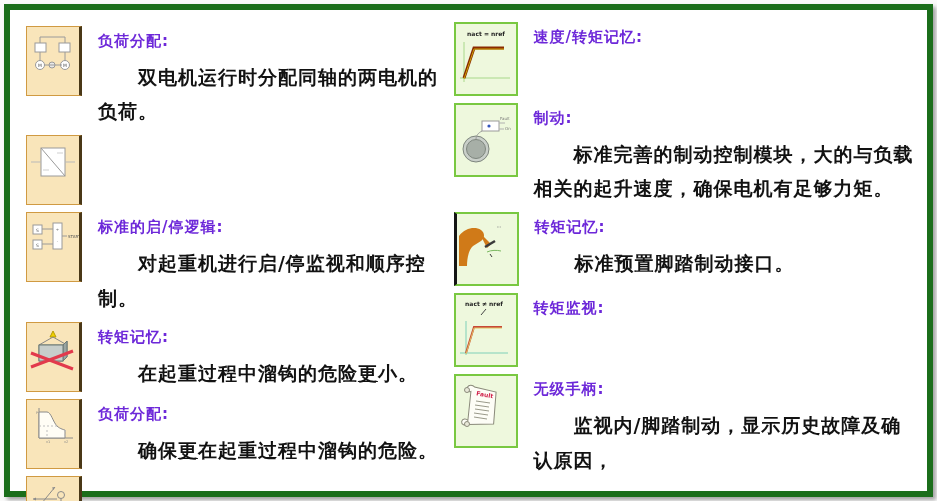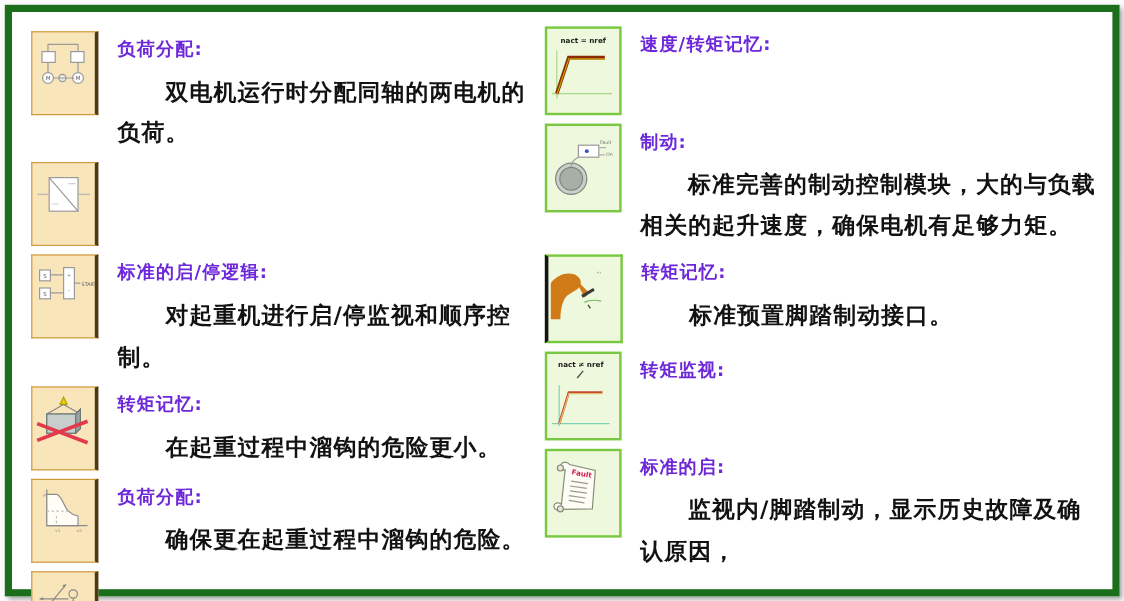--- a/index.html
+++ b/index.html
@@ -242,20 +242,20 @@
         <div class="ic green">
           <svg width="60" height="70" viewBox="0 0 60 70">
             <path d="M16,12 C14,10 10,10 9,13 C8,16 11,18 13,17 L14,46 C12,44 8,45 8,48 C8,51 12,52 14,50 L40,46 L38,14 Z" fill="#fdfdf6" stroke="#8a8a7a" transform="rotate(8 24 30)"></path>
             <circle cx="11" cy="14" r="2.5" fill="#e8e8d8" stroke="#8a8a7a"></circle>
             <circle cx="11" cy="48" r="2.5" fill="#e8e8d8" stroke="#8a8a7a"></circle>
             <text x="20" y="20" font-size="6" font-weight="bold" fill="#d0204a" transform="rotate(10 24 20)">Fault</text>
             <path d="M20,25 l14,2 M19,29 l14,2 M19,33 l14,2 M18,37 l14,2 M18,41 l13,2" stroke="#9a9a8a"></path>
           </svg>
         </div>
         <div class="txt">
-          <div class="f-title">标准的启:</div>
+          <div class="f-title">无级手柄:</div>
           <div class="f-desc"><span>监视内/脚踏制动，显示历史故障及确认原因，</span><span class="u-mark"></span><span></span></div>
         </div>
       </div>
 
     </div>
   </div>
 </div>
 
 </body></html>

